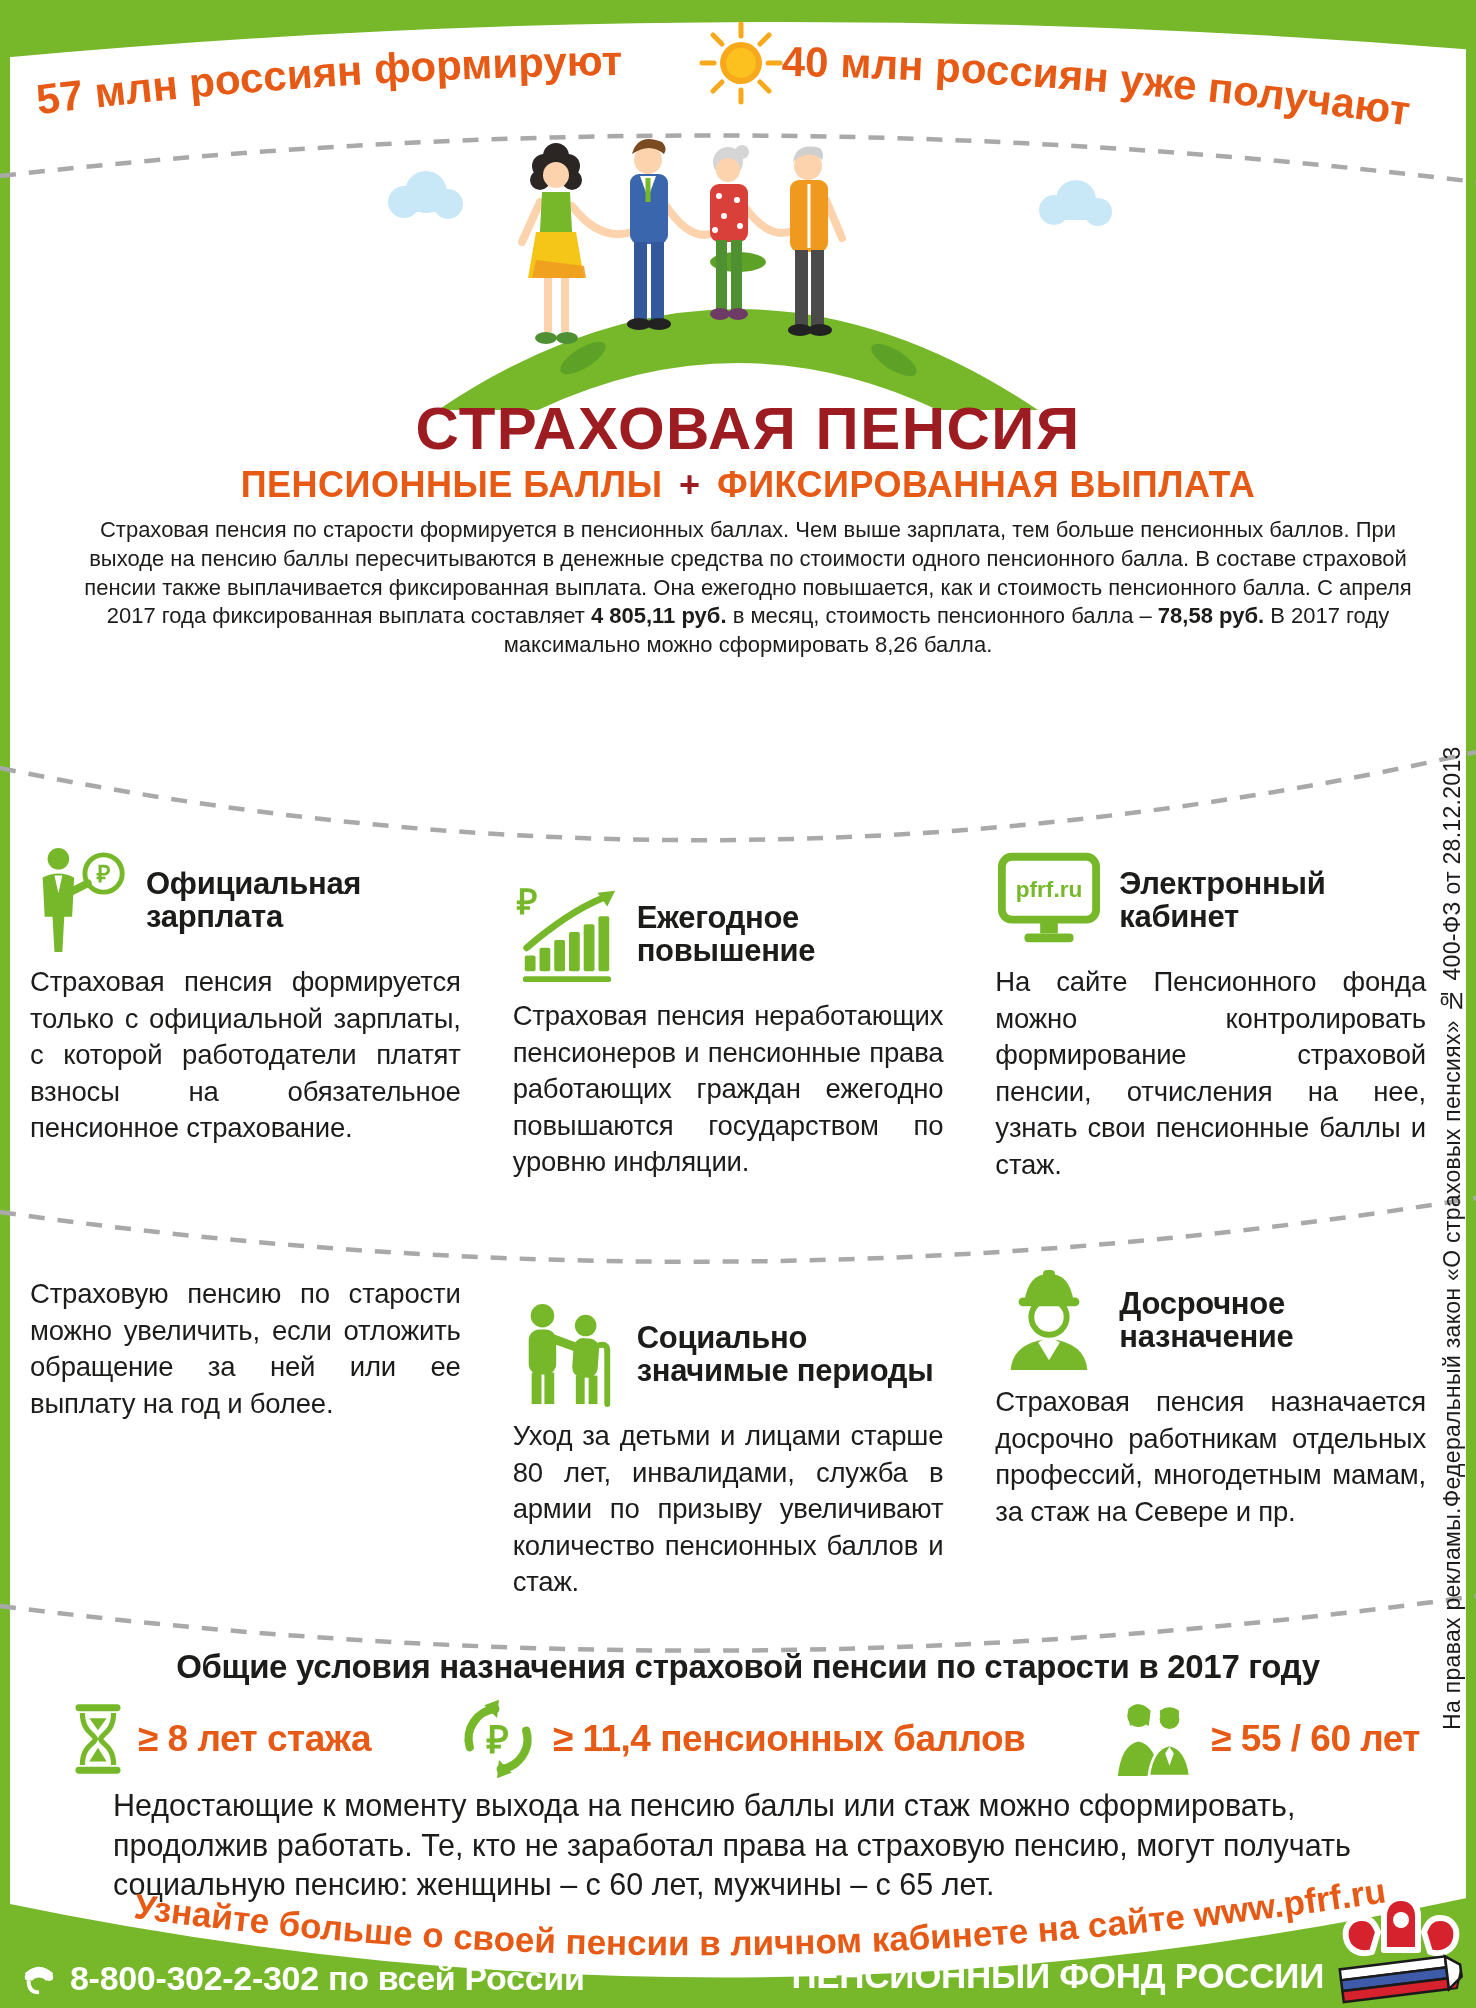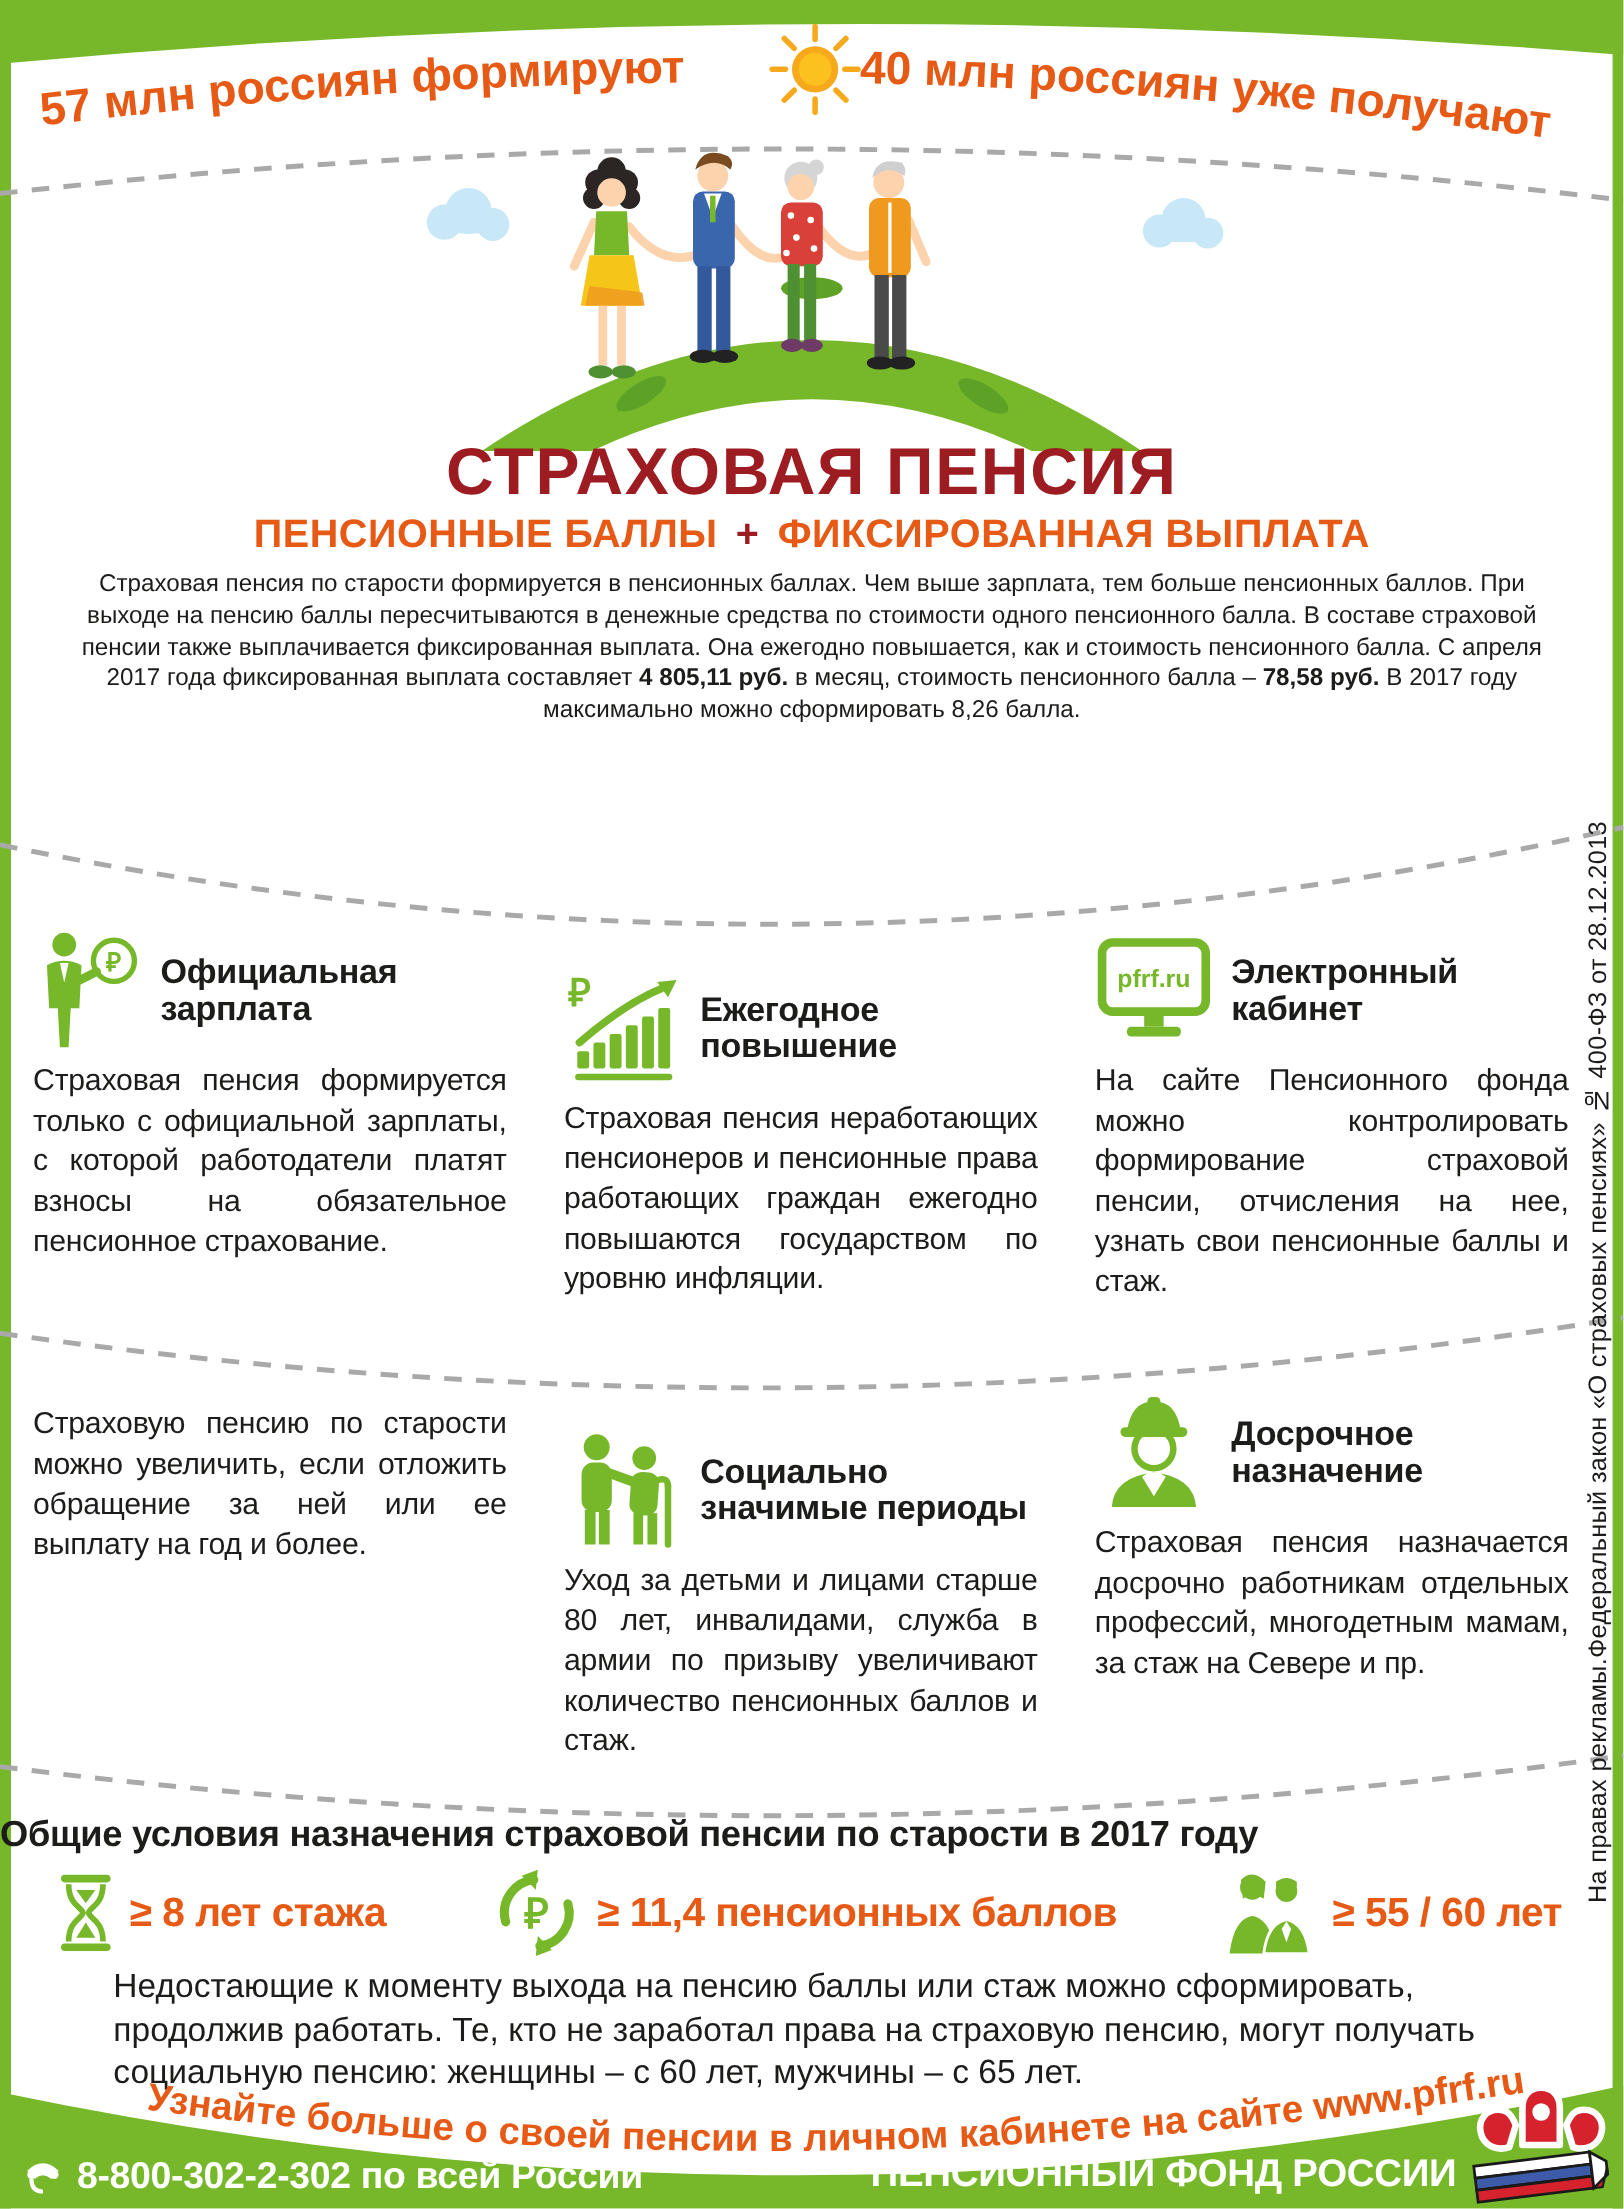--- a/index.html
+++ b/index.html
@@ -1,19 +1,19 @@
 <!DOCTYPE html>
 <html lang="ru"><head>
 <meta charset="utf-8">
 <style>
   html,body{margin:0;padding:0;background:#fff;}
   .page{position:relative;width:1476px;height:2008px;background:#fff;overflow:hidden;
         font-family:"Liberation Sans",sans-serif;color:#1c1c1a;}
   .underlay{position:absolute;inset:0;z-index:0;}
-  .layer{position:absolute;z-index:3;}
+  .layer{position:absolute;z-index:3;padding-left:20px;}
   
   .hdr-svg{position:absolute;left:0;top:0;z-index:3;}
   .hdr-svg text{font-family:"Liberation Sans",sans-serif;font-weight:bold;font-size:42px;fill:#e65a15;}
   .sun{position:absolute;left:698px;top:20px;z-index:4;}
   .illus{position:absolute;left:338px;top:80px;z-index:2;}
   
   .title{left:0;right:0;top:394px;text-align:center;font-weight:bold;font-size:60px;
          letter-spacing:1.5px;color:#9d1c21;}
   .subtitle{left:0;right:0;top:464px;text-align:center;font-weight:bold;font-size:36px;
             letter-spacing:.5px;color:#e65a15;}
@@ -26,21 +26,21 @@
   .frow{position:absolute;left:30px;right:50px;display:grid;z-index:3;
         grid-template-columns:1fr 1fr 1fr;column-gap:52px;}
   .frow1{top:846px;}
   .frow2{top:1266px;}
   .feature.offset{padding-top:34px;}
   .fhead{display:flex;align-items:center;gap:16px;min-height:108px;}
   .icon-box{flex:0 0 auto;display:flex;align-items:center;justify-content:center;}
   .ftitle{font-size:31px;font-weight:bold;line-height:1.08;white-space:pre-line;letter-spacing:-.3px;}
   .fbody{font-size:27.5px;line-height:1.33;text-align:justify;margin-top:10px;letter-spacing:-.2px;}
   
-  .cond-head{left:0;right:0;top:1648px;text-align:left;font-weight:bold;font-size:33px;letter-spacing:-.3px;}
+  .cond-head{left:0;right:0;top:1648px;text-align:center;font-weight:bold;font-size:33px;letter-spacing:-.3px;}
   .cond-row{left:52px;right:56px;top:1698px;display:flex;justify-content:space-between;align-items:center;}
   .cond-item{display:flex;align-items:center;gap:14px;}
   .cond-item .ctext{font-size:37px;font-weight:bold;color:#e65a15;letter-spacing:-.5px;white-space:nowrap;}
   .note{left:0;right:0;top:1786px;font-size:30.5px;line-height:1.3;}
   .note .wrap{max-width:1270px;margin:0 auto;}
   
   .cta-svg{position:absolute;left:0;top:1860px;z-index:4;}
   .cta-svg text{font-weight:bold;font-size:35px;fill:#e65a15;font-family:"Liberation Sans",sans-serif;}
   .footer-left{position:absolute;left:20px;bottom:10px;z-index:5;display:flex;align-items:center;gap:12px;
                color:#fff;font-weight:bold;font-size:34px;letter-spacing:-.3px;}

